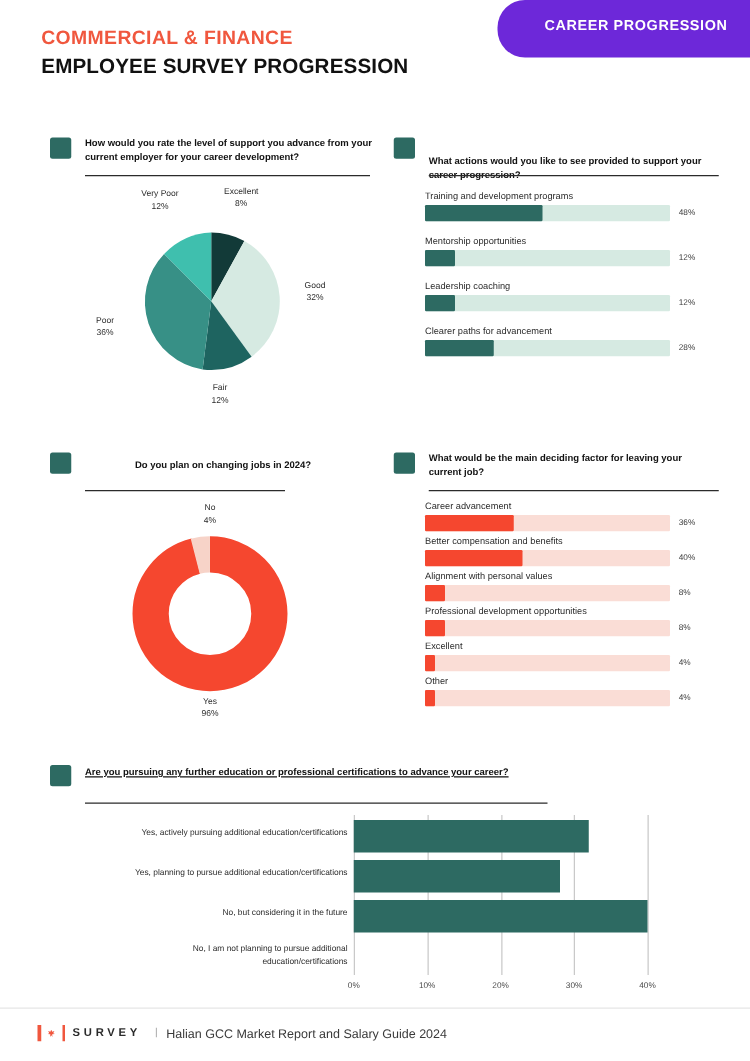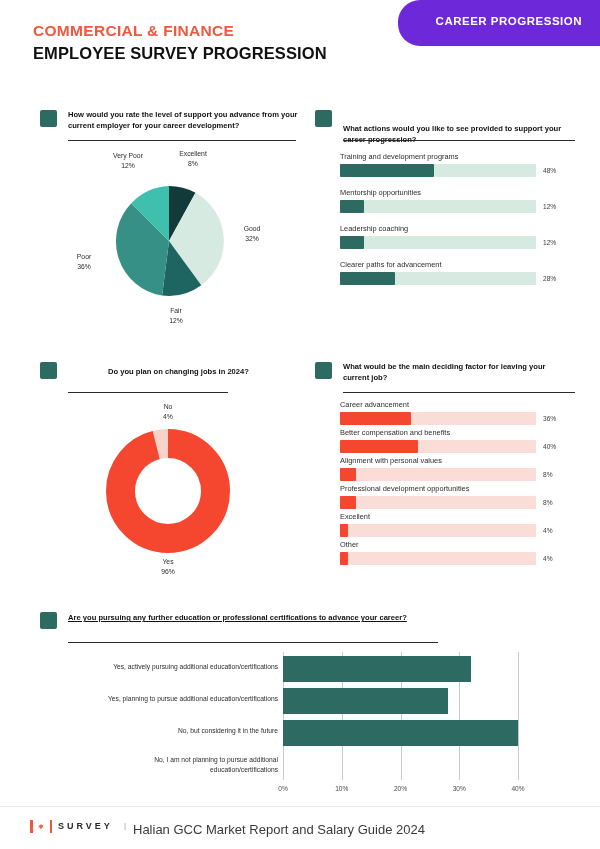--- a/index.html
+++ b/index.html
@@ -112,21 +112,21 @@
   .logo-word {
     position: absolute; left: 58px; top: 821px;
     font-size: 9px; font-weight: bold; letter-spacing: 3px; color: #2b2b2b;
   }
   .footer-sep {
     position: absolute; left: 124px; top: 821px;
     font-size: 8px; color: #9a9a9a;
   }
   .footer-text {
     position: absolute; left: 133px; top: 822px;
-    font-size: 13px; color: #3a3a3a;
+    font-size: 10px; color: #3a3a3a;
   }
 </style>
 </head>
 <body>
 
 <div class="header">
   <div class="hdr-kicker">COMMERCIAL &amp; FINANCE</div>
   <div class="hdr-title">EMPLOYEE SURVEY PROGRESSION</div>
   <div class="tab-banner">
     <div class="tab-banner-label">CAREER PROGRESSION</div>

